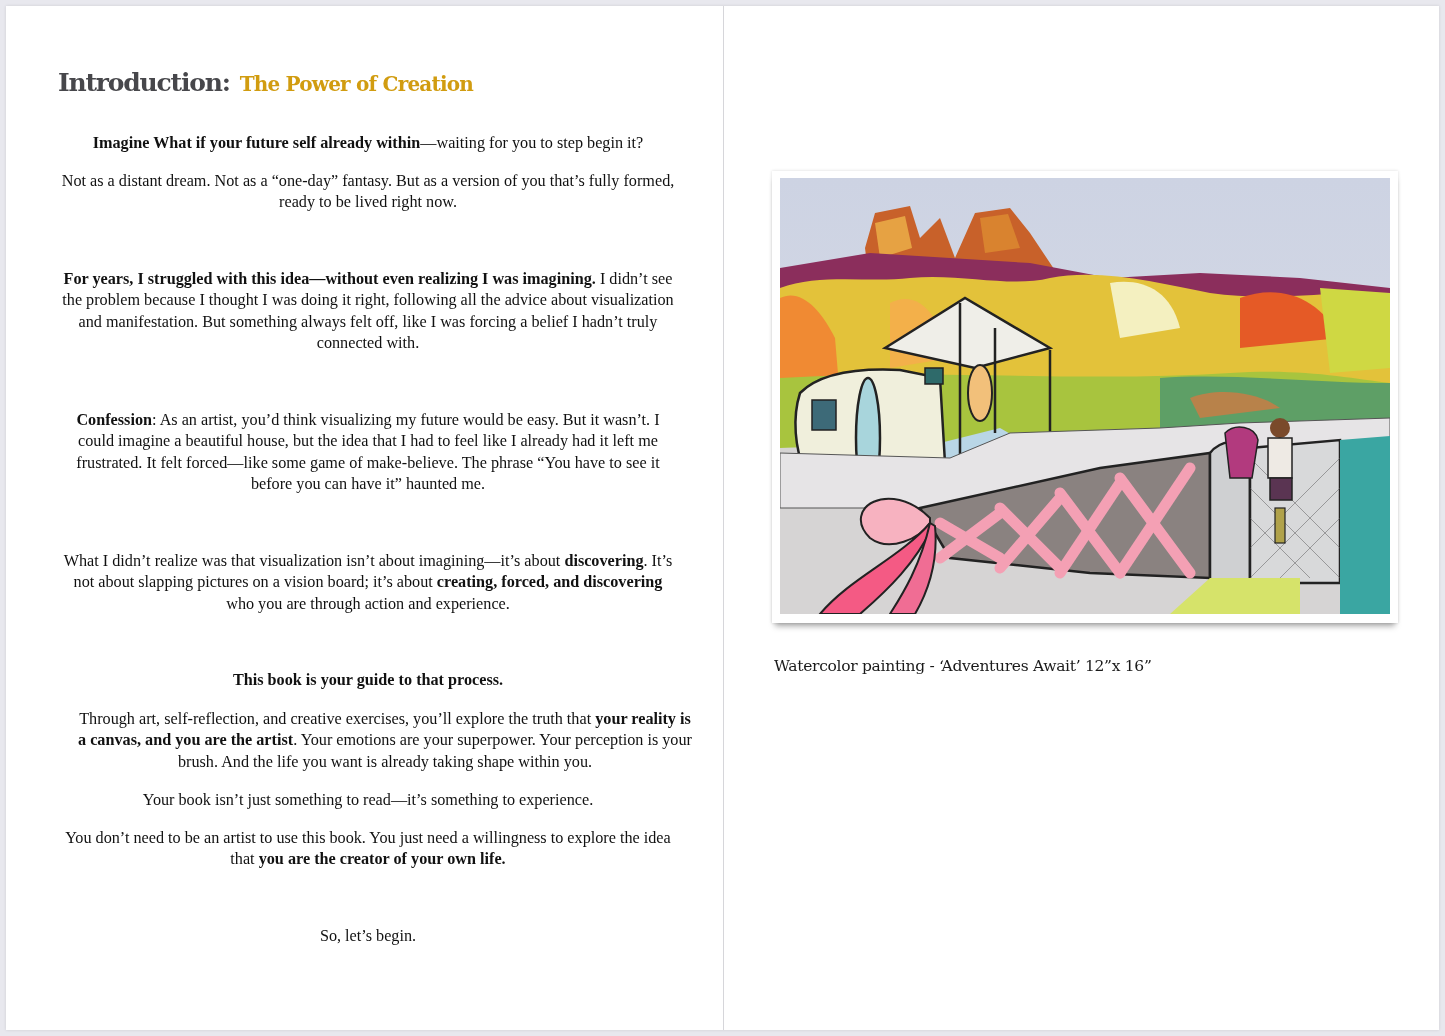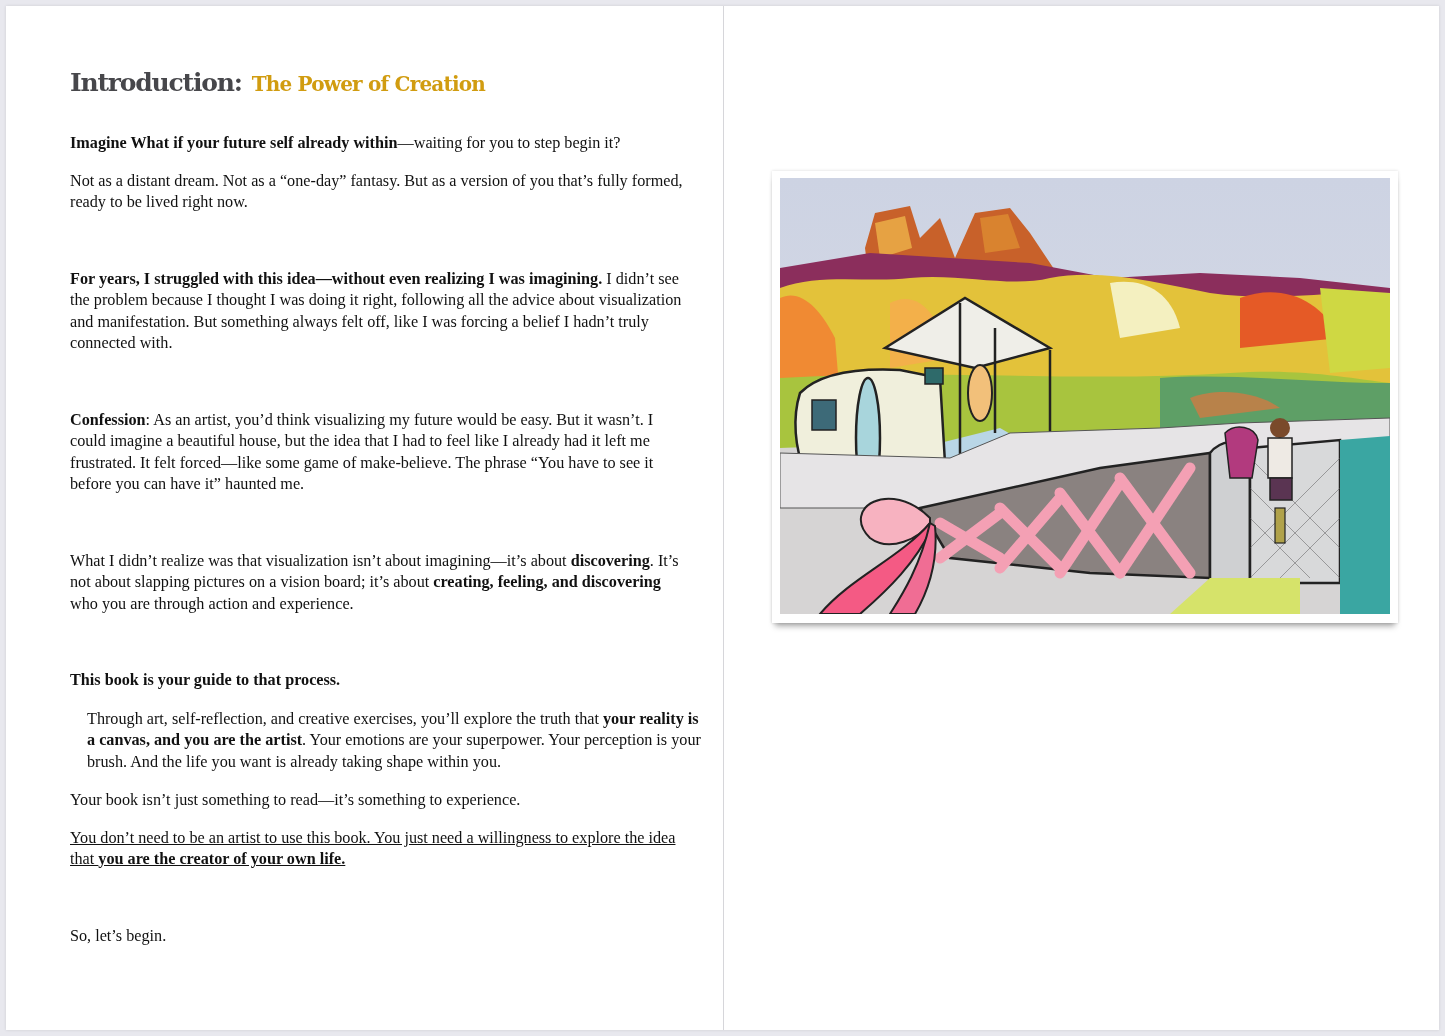--- a/index.html
+++ b/index.html
@@ -17,21 +17,21 @@
       background: #ffffff;
       box-shadow: 0 0 3px rgba(0,0,0,0.12);
     }
     .gutter {
       position: absolute;
       left: 717px; top: 0;
       width: 1px; height: 100%;
       background: #d6d6da;
     }
     .page { position: absolute; top: 0; height: 100%; }
-    .page-left { left: 12px; width: 717px; }
+    .page-left { left: 0; width: 717px; text-align: center; }
     .page-right { left: 718px; width: 715px; }
 
     .title {
       position: absolute;
       left: 52px; top: 55px;
       margin: 0;
       font-family: "DejaVu Serif", serif;
       font-weight: bold;
       letter-spacing: -1.2px;
       white-space: nowrap;
@@ -84,25 +84,25 @@
   <div class="page page-left">
     <h1 class="title">
       <span class="t-main">Introduction:</span>
       <span class="t-sub">The Power of Creation</span>
     </h1>
     <div class="body-text" id="body-text">
         <p style="position: absolute; left: 0px; top: 0px; width: 100%;"><b>Imagine What if your future self already within</b><span>—waiting for you to step begin it?</span></p>
         <p style="position: absolute; left: 0px; top: 38px; width: 100%;"><span>Not as a distant dream. Not as a “one-day” fantasy. But as a version of you that’s fully formed, ready to be lived right now.</span></p>
         <p style="position: absolute; left: 0px; top: 136px; width: 100%;"><b>For years, I struggled with this idea—without even realizing I was imagining.</b><span> I didn’t see the problem because I thought I was doing it right, following all the advice about visualization and manifestation. But something always felt off, like I was forcing a belief I hadn’t truly connected with.</span></p>
         <p style="position: absolute; left: 0px; top: 277px; width: 100%;"><b>Confession</b><span>: As an artist, you’d think visualizing my future would be easy. But it wasn’t. I could imagine a beautiful house, but the idea that I had to feel like I already had it left me frustrated. It felt forced—like some game of make-believe. The phrase “You have to see it before you can have it” haunted me.</span></p>
-        <p style="position: absolute; left: 0px; top: 418px; width: 100%;"><span>What I didn’t realize was that visualization isn’t about imagining—it’s about </span><b>discovering</b><span>. It’s not about slapping pictures on a vision board; it’s about </span><b>creating, feeling, and discovering</b><span> who you are through action and experience.</span></p>
+        <p style="position: absolute; left: 0px; top: 418px; width: 100%;"><span>What I didn’t realize was that visualization isn’t about imagining—it’s about </span><b>discovering</b><span>. It’s not about slapping pictures on a vision board; it’s about </span><b>creating, forced, and discovering</b><span> who you are through action and experience.</span></p>
         <p style="position: absolute; left: 0px; top: 537px; width: 100%;"><b>This book is your guide to that process.</b></p>
         <p style="position: absolute; left: 0px; top: 576px; width: 100%; margin-left: 17px;"><span>Through art, self-reflection, and creative exercises, you’ll explore the truth that </span><b>your reality is a canvas, and you are the artist</b><span>. Your emotions are your superpower. Your perception is your brush. And the life you want is already taking shape within you.</span></p>
         <p style="position: absolute; left: 0px; top: 657px; width: 100%;"><span>Your book isn’t just something to read—it’s something to experience.</span></p>
-        <p style="position: absolute; left: 0px; top: 695px; width: 100%; text-decoration: underline;"><span>You don’t need to be an artist to use this book. You just need a willingness to explore the idea that </span><b>you are the creator of your own life.</b></p>
+        <p style="position: absolute; left: 0px; top: 695px; width: 100%;"><span>You don’t need to be an artist to use this book. You just need a willingness to explore the idea that </span><b>you are the creator of your own life.</b></p>
         <p style="position: absolute; left: 0px; top: 793px; width: 100%;"><span>So, let’s begin.</span></p>
       </div>
   </div>
 
   <div class="gutter"></div>
 
   <div class="page page-right">
     <div class="figure-frame">
       <div class="painting" title="Watercolor painting of an Airstream trailer with awning, surfboard, two children climbing a chain-link fence, pink ribbon lattice, autumn trees and red rock buttes">
         <svg viewBox="0 0 610 436" preserveAspectRatio="none">
@@ -180,14 +180,15 @@
           <path d="M445,255 C455,245 475,248 478,262 L472,300 L450,300 Z" fill="#b23a7e" stroke="#222" stroke-width="1.5"></path>
           <circle cx="500" cy="250" r="10" fill="#7a4a2b"></circle>
           <rect x="488" y="260" width="24" height="40" fill="#eeeae4" stroke="#222" stroke-width="1.5"></rect>
           <rect x="490" y="300" width="22" height="22" fill="#5a3452" stroke="#222" stroke-width="1.5"></rect>
           <rect x="495" y="330" width="10" height="35" fill="#b0a24a" stroke="#222" stroke-width="1.2"></rect>
 
           <path d="M390,436 L430,400 L520,400 L520,436 Z" fill="#d6e36a"></path>
         </svg>
       </div>
     </div>
+    <div class="caption">Watercolor painting - ‘Adventures Await’ 12”x 16”</div>
   </div>
 </div>
 
 </body></html>

